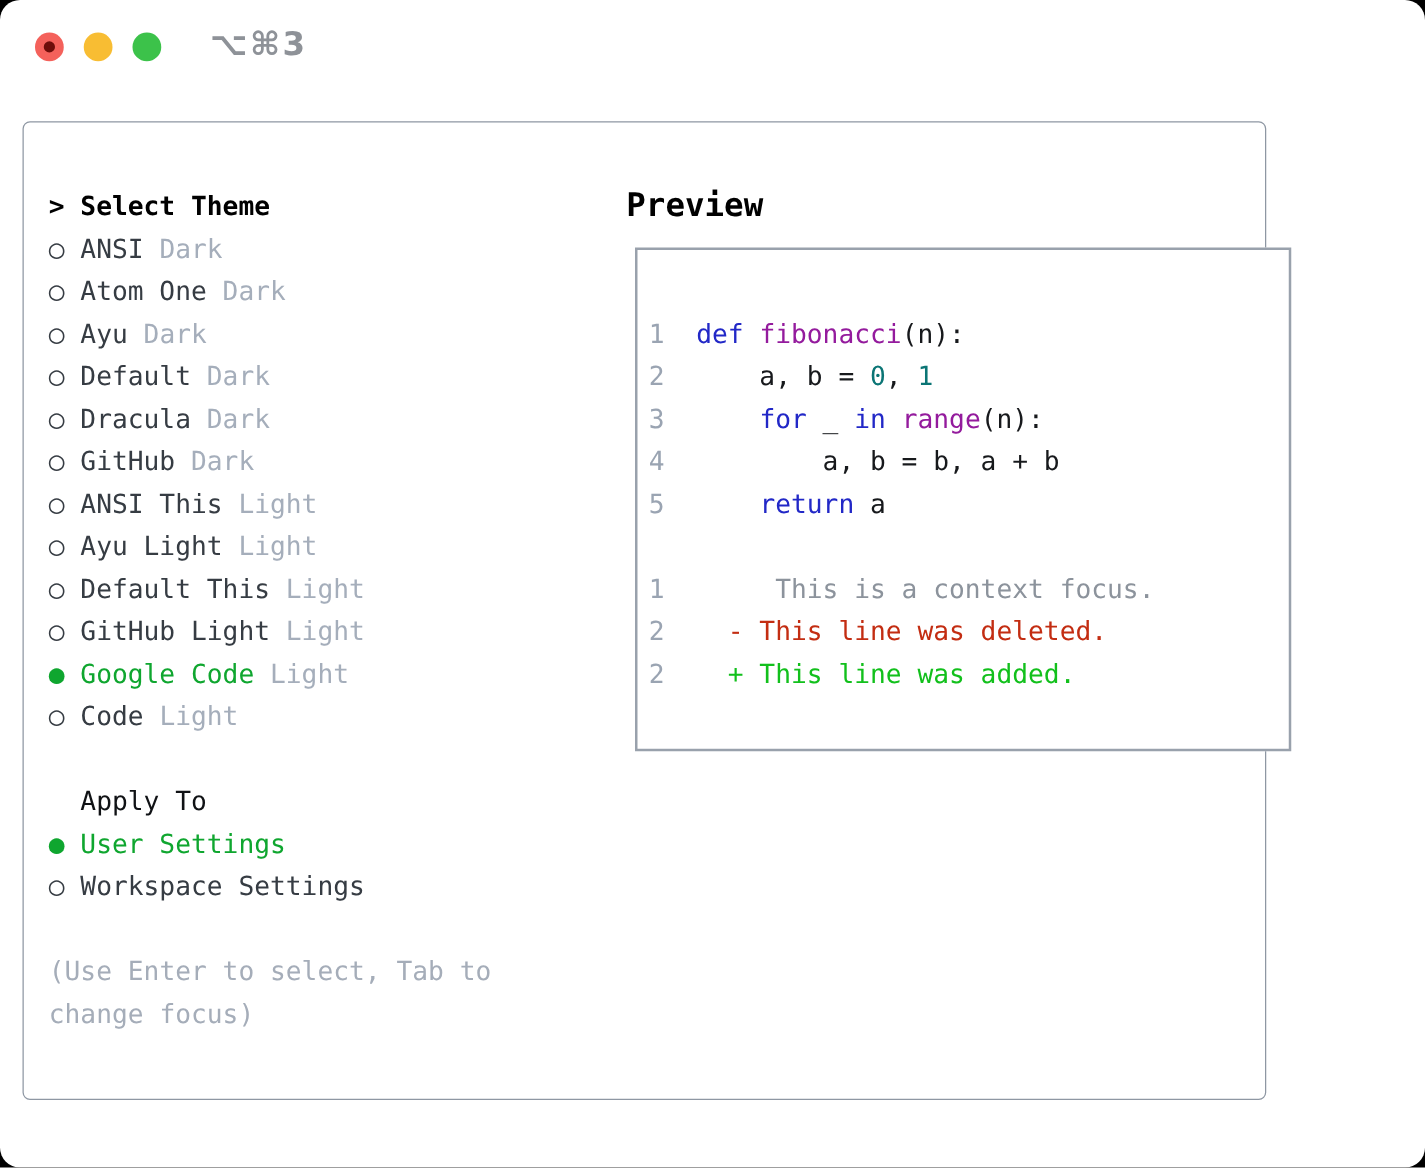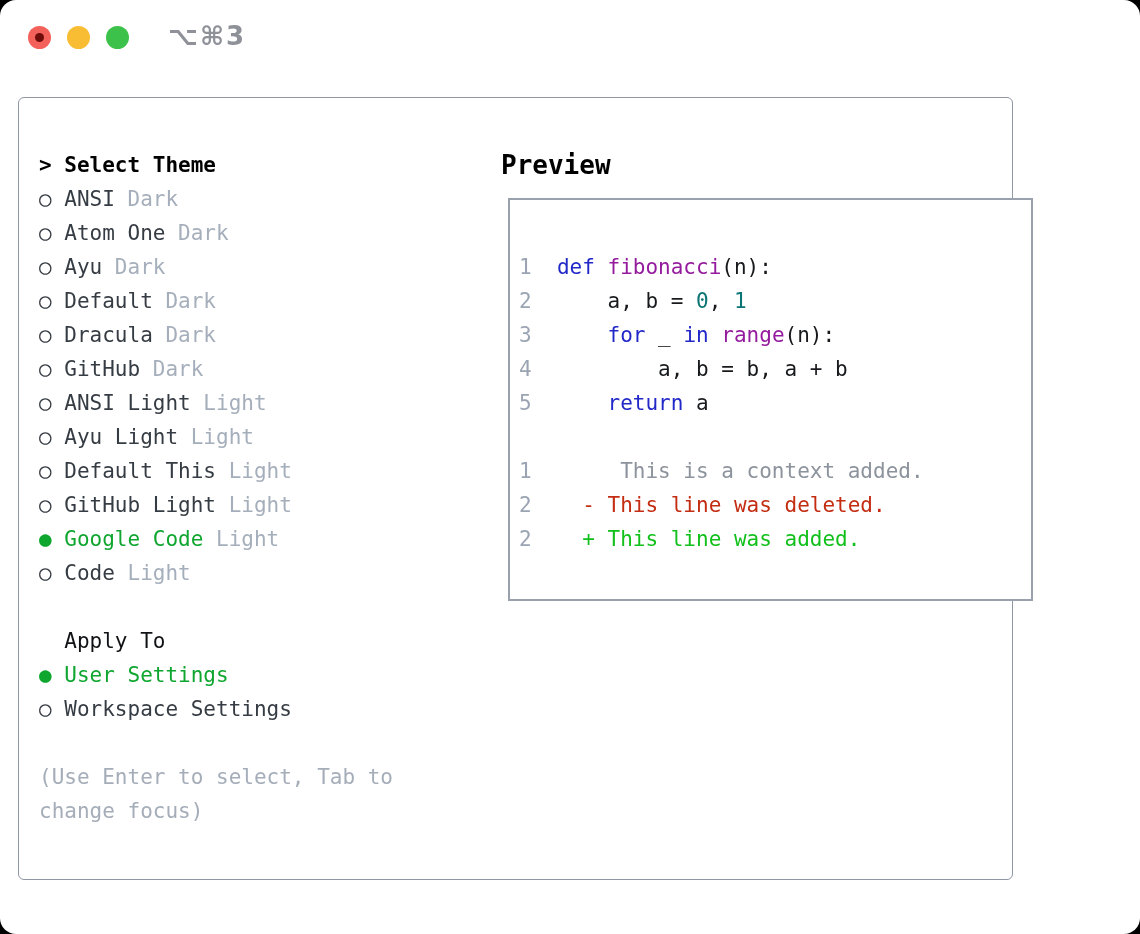--- a/index.html
+++ b/index.html
@@ -70,21 +70,21 @@
     <div class="left-col">
       <div class="row header-row"><span class="prefix">&gt;</span><span>Select Theme</span></div>
 
       <div id="theme-list">
           <div class="row"><span class="radio">○</span><span class="name">ANSI</span><span class="variant"> Dark</span></div>
           <div class="row"><span class="radio">○</span><span class="name">Atom One</span><span class="variant"> Dark</span></div>
           <div class="row"><span class="radio">○</span><span class="name">Ayu</span><span class="variant"> Dark</span></div>
           <div class="row"><span class="radio">○</span><span class="name">Default</span><span class="variant"> Dark</span></div>
           <div class="row"><span class="radio">○</span><span class="name">Dracula</span><span class="variant"> Dark</span></div>
           <div class="row"><span class="radio">○</span><span class="name">GitHub</span><span class="variant"> Dark</span></div>
-          <div class="row"><span class="radio">○</span><span class="name">ANSI Light</span><span class="variant"> Light</span></div>
+          <div class="row"><span class="radio">○</span><span class="name">ANSI This</span><span class="variant"> Light</span></div>
           <div class="row"><span class="radio">○</span><span class="name">Ayu Light</span><span class="variant"> Light</span></div>
           <div class="row"><span class="radio">○</span><span class="name">Default This</span><span class="variant"> Light</span></div>
           <div class="row"><span class="radio">○</span><span class="name">GitHub Light</span><span class="variant"> Light</span></div>
           <div class="row"><span class="radio sel">●</span><span class="name sel">Google Code</span><span class="variant"> Light</span></div>
           <div class="row"><span class="radio">○</span><span class="name">Code</span><span class="variant"> Light</span></div>
         </div>
 
       <div class="row blank"></div>
 
       <div class="row apply-header"><span class="prefix"> </span><span>Apply To</span></div>
@@ -104,21 +104,21 @@
       <div class="preview-box">
         <div id="code-lines">
             <div class="line"><span class="ln">1</span><span class="tok" style="color: rgb(34, 40, 199);">def</span><span class="tok" style="color: rgb(23, 25, 28);"> </span><span class="tok" style="color: rgb(148, 27, 157);">fibonacci</span><span class="tok" style="color: rgb(23, 25, 28);">(n):</span></div>
             <div class="line"><span class="ln">2</span><span class="tok" style="color: rgb(23, 25, 28);">    a, b = </span><span class="tok" style="color: rgb(11, 117, 117);">0</span><span class="tok" style="color: rgb(23, 25, 28);">, </span><span class="tok" style="color: rgb(11, 117, 117);">1</span></div>
             <div class="line"><span class="ln">3</span><span class="tok" style="color: rgb(23, 25, 28);">    </span><span class="tok" style="color: rgb(34, 40, 199);">for</span><span class="tok" style="color: rgb(23, 25, 28);"> _ </span><span class="tok" style="color: rgb(34, 40, 199);">in</span><span class="tok" style="color: rgb(23, 25, 28);"> </span><span class="tok" style="color: rgb(148, 27, 157);">range</span><span class="tok" style="color: rgb(23, 25, 28);">(n):</span></div>
             <div class="line"><span class="ln">4</span><span class="tok" style="color: rgb(23, 25, 28);">        a, b = b, a + b</span></div>
             <div class="line"><span class="ln">5</span><span class="tok" style="color: rgb(23, 25, 28);">    </span><span class="tok" style="color: rgb(34, 40, 199);">return</span><span class="tok" style="color: rgb(23, 25, 28);"> a</span></div>
           </div>
         <div class="line blank-line"></div>
         <div id="diff-lines">
-            <div class="line"><span class="ln">1</span><span class="tok" style="color: rgb(140, 147, 156);">     This is a context added.</span></div>
+            <div class="line"><span class="ln">1</span><span class="tok" style="color: rgb(140, 147, 156);">     This is a context focus.</span></div>
             <div class="line"><span class="ln">2</span><span class="tok" style="color: rgb(195, 45, 18);">  - This line was deleted.</span></div>
             <div class="line"><span class="ln">2</span><span class="tok" style="color: rgb(18, 192, 28);">  + This line was added.</span></div>
           </div>
       </div>
     </div>
 
   </div>
 </div>
 
 </body></html>

